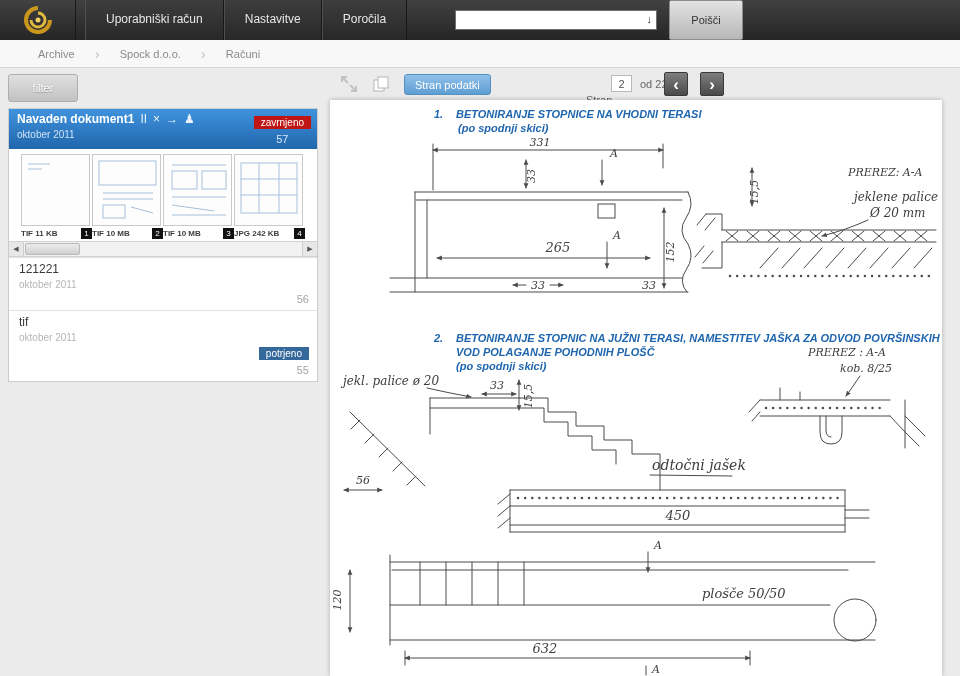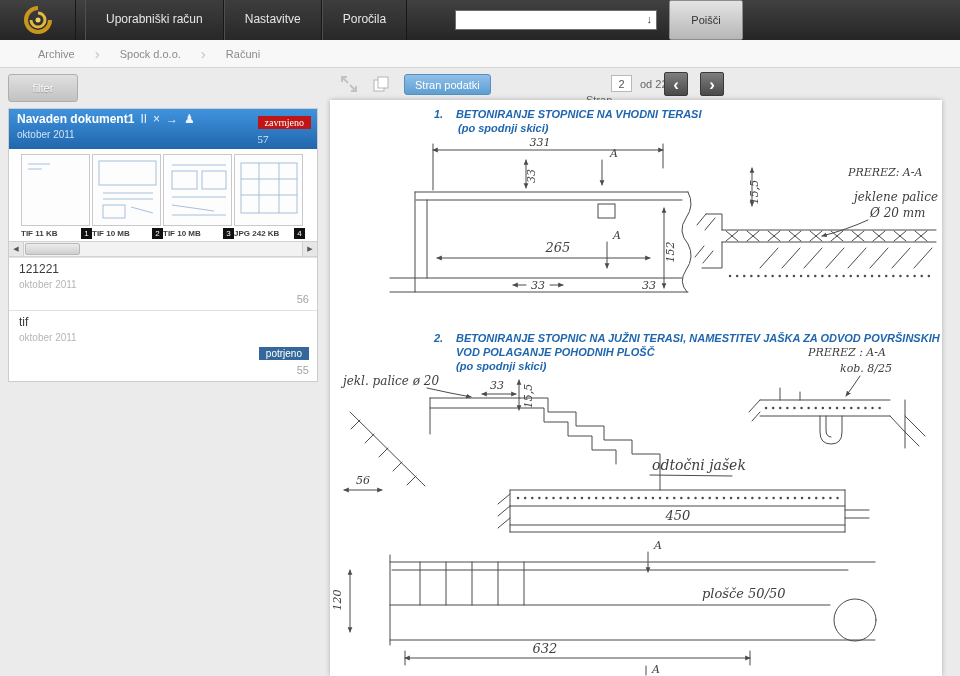--- a/index.html
+++ b/index.html
@@ -39,21 +39,21 @@
   .filter-btn { width:70px; height:28px; background:linear-gradient(#e0e0e0,#c2c2c2);
     border:1px solid #aeaeae; border-radius:3px; color:#fdfdfd; text-shadow:0 1px 1px #8f8f8f;
     font-size:11px; cursor:pointer; }
   .doclist { margin-top:6px; width:310px; background:#fff; border:1px solid #ccc; }
   .doc-head { background:linear-gradient(#3f93dd,#2166ad); color:#fff;
     padding:3px 6px 4px 8px; display:flex; justify-content:space-between; cursor:pointer; }
   .dh-title-row { display:flex; align-items:flex-start; }
   .dh-title { font-size:12px; font-weight:bold; }
   .mini-icon { font-size:12px; margin-left:6px; color:#eaf3fc; cursor:pointer; }
   .dh-date { font-size:10px; color:#cfe2f6; margin-top:3px; }
-  .dh-right { text-align:left;font-family:Liberation Serif, serif; }
+  .dh-right { text-align:center; }
   .badge { display:inline-block; font-size:10px; padding:1px 7px; color:#fff; }
   .badge.red { background:#c01515; }
   .badge.blue { background:#35689a;margin-left:12px; }
   .doc-num { display:block; font-size:11px; color:#d8e8fa; margin-top:3px; }
   .thumbs { display:flex; padding:5px 4px 2px 12px; background:#fff; }
   .thumb { width:71px; cursor:pointer; }
   .thumb-img { width:69px; height:72px; border:1px solid #c9c9c9; background:#fdfdfd; overflow:hidden; }
   .thumb-meta { display:flex; justify-content:space-between; align-items:center; margin-top:2px; }
   .thumb-label { font-size:8px; color:#3d3d3d; font-weight:bold; }
   .thumb-num { width:11px; height:11px; background:#111; color:#fff; font-size:8px; text-align:center; line-height:11px; }

